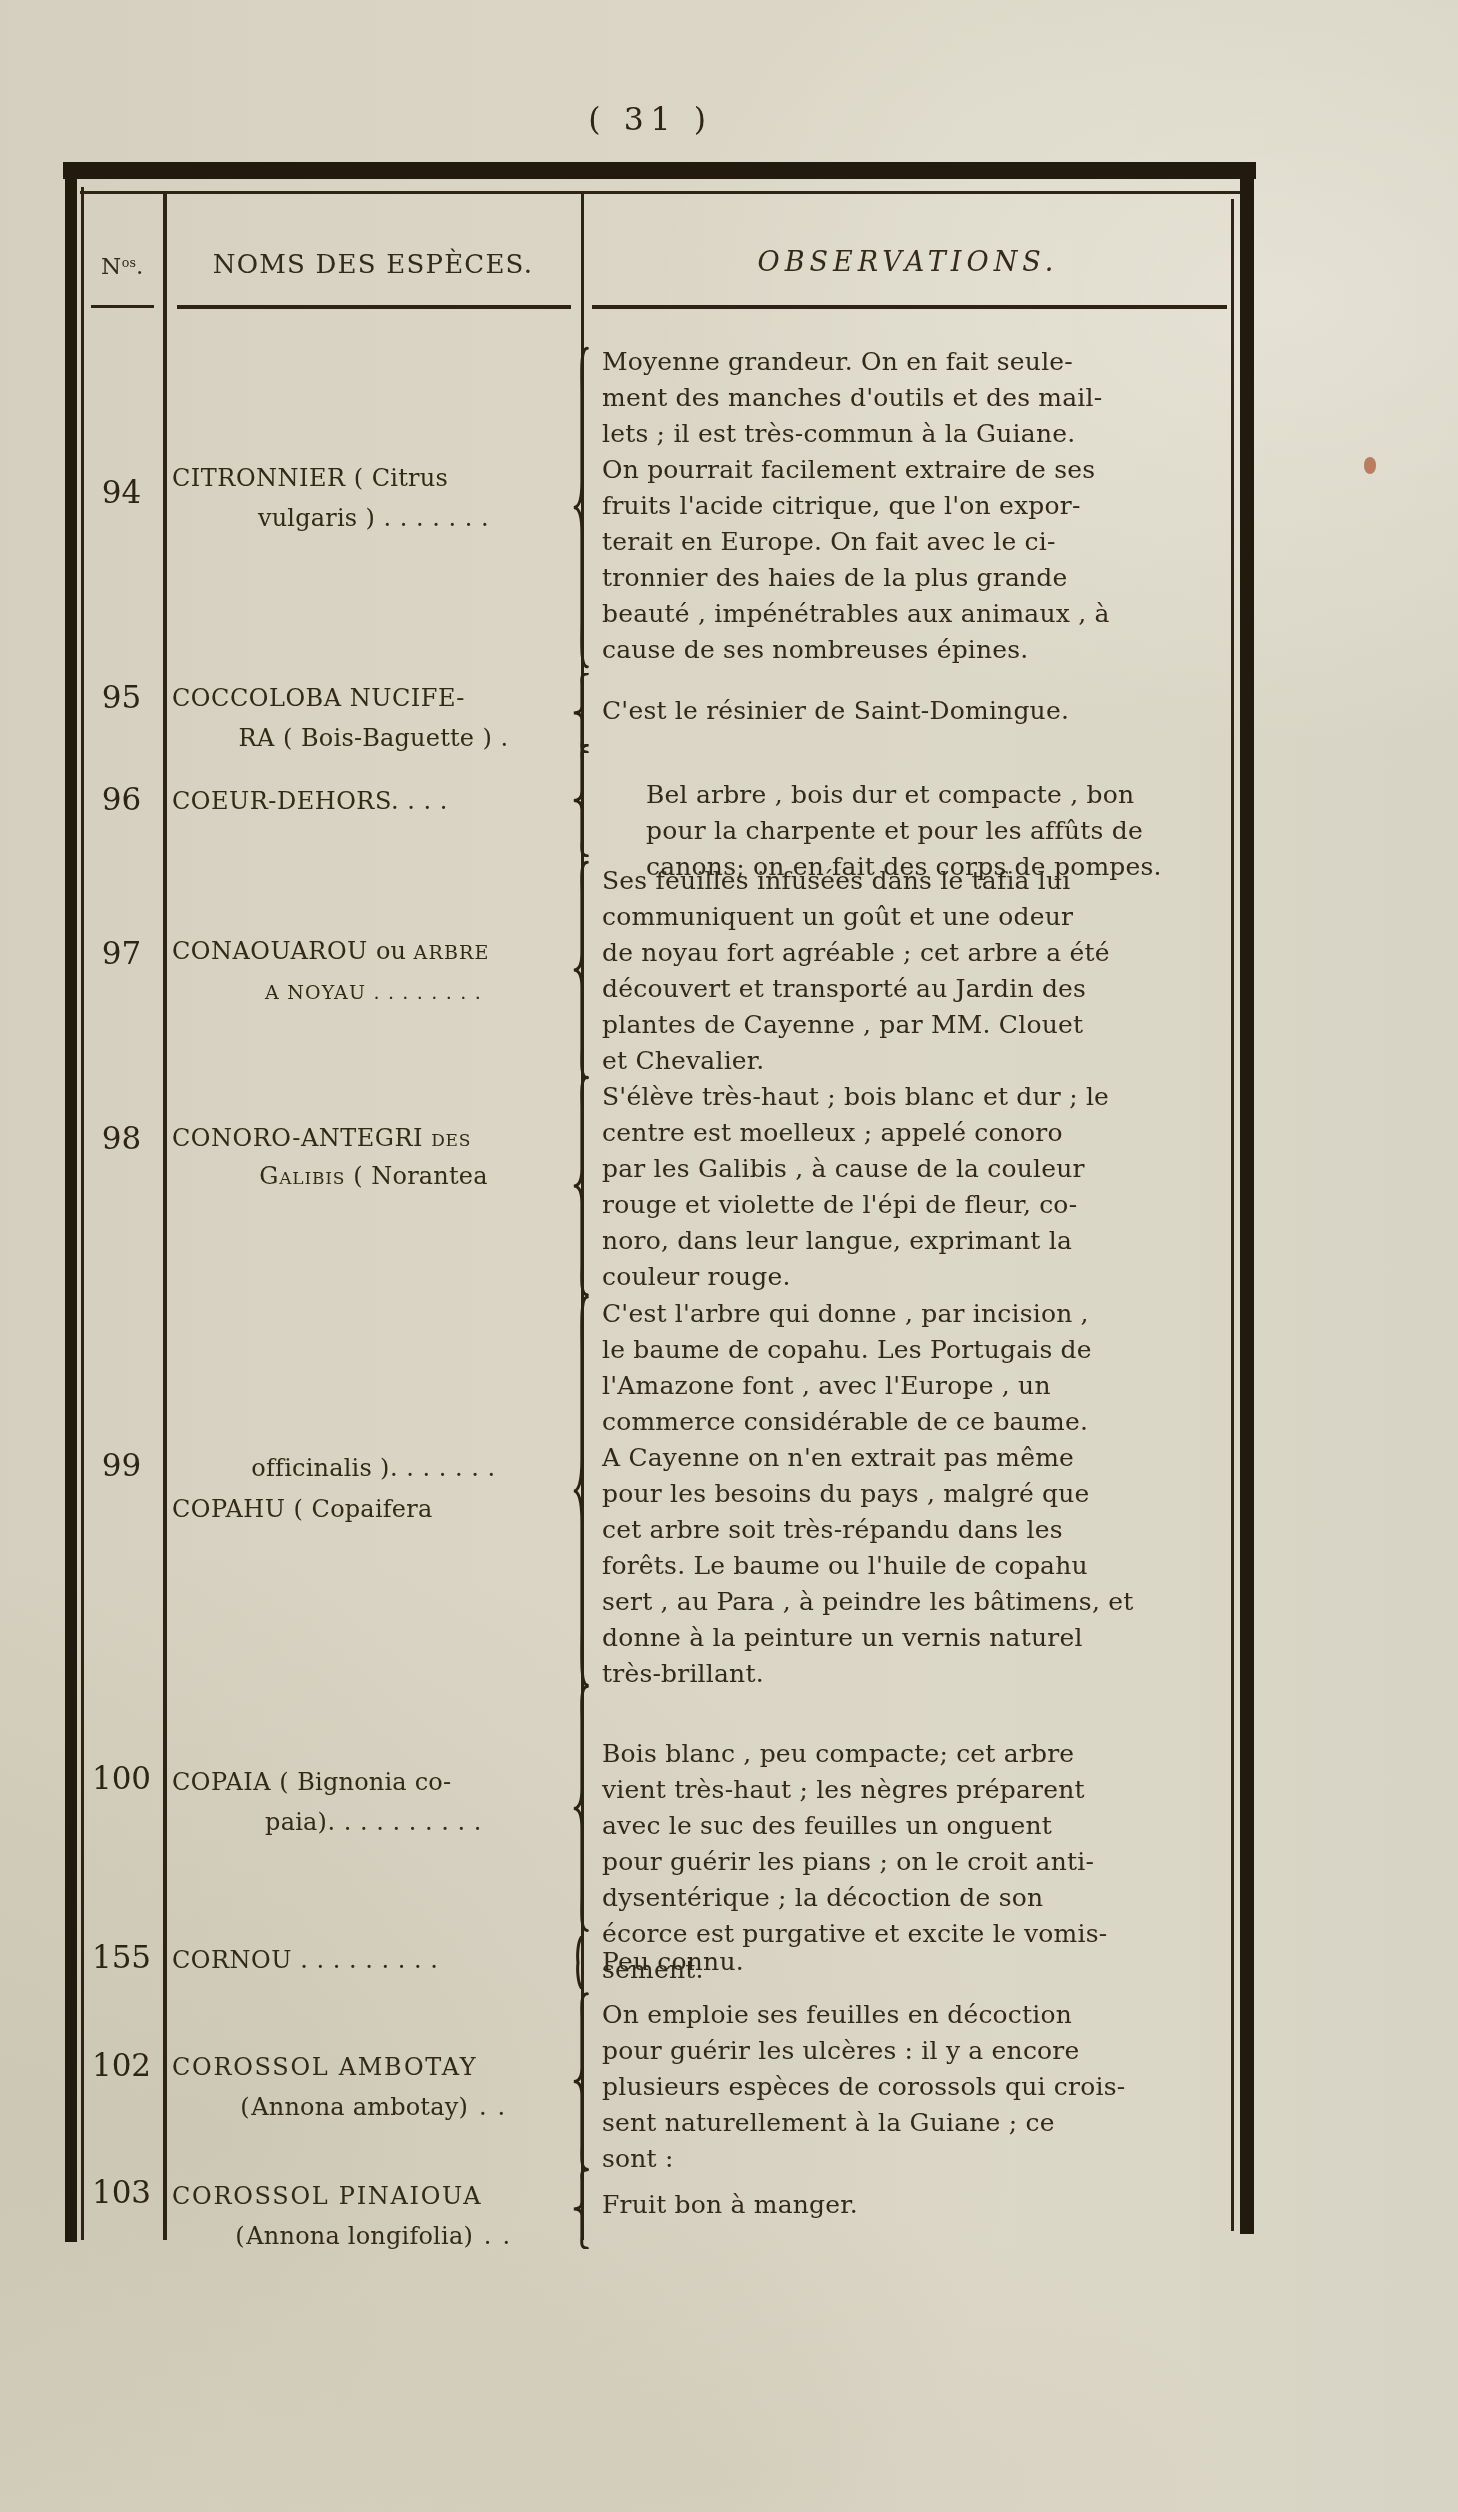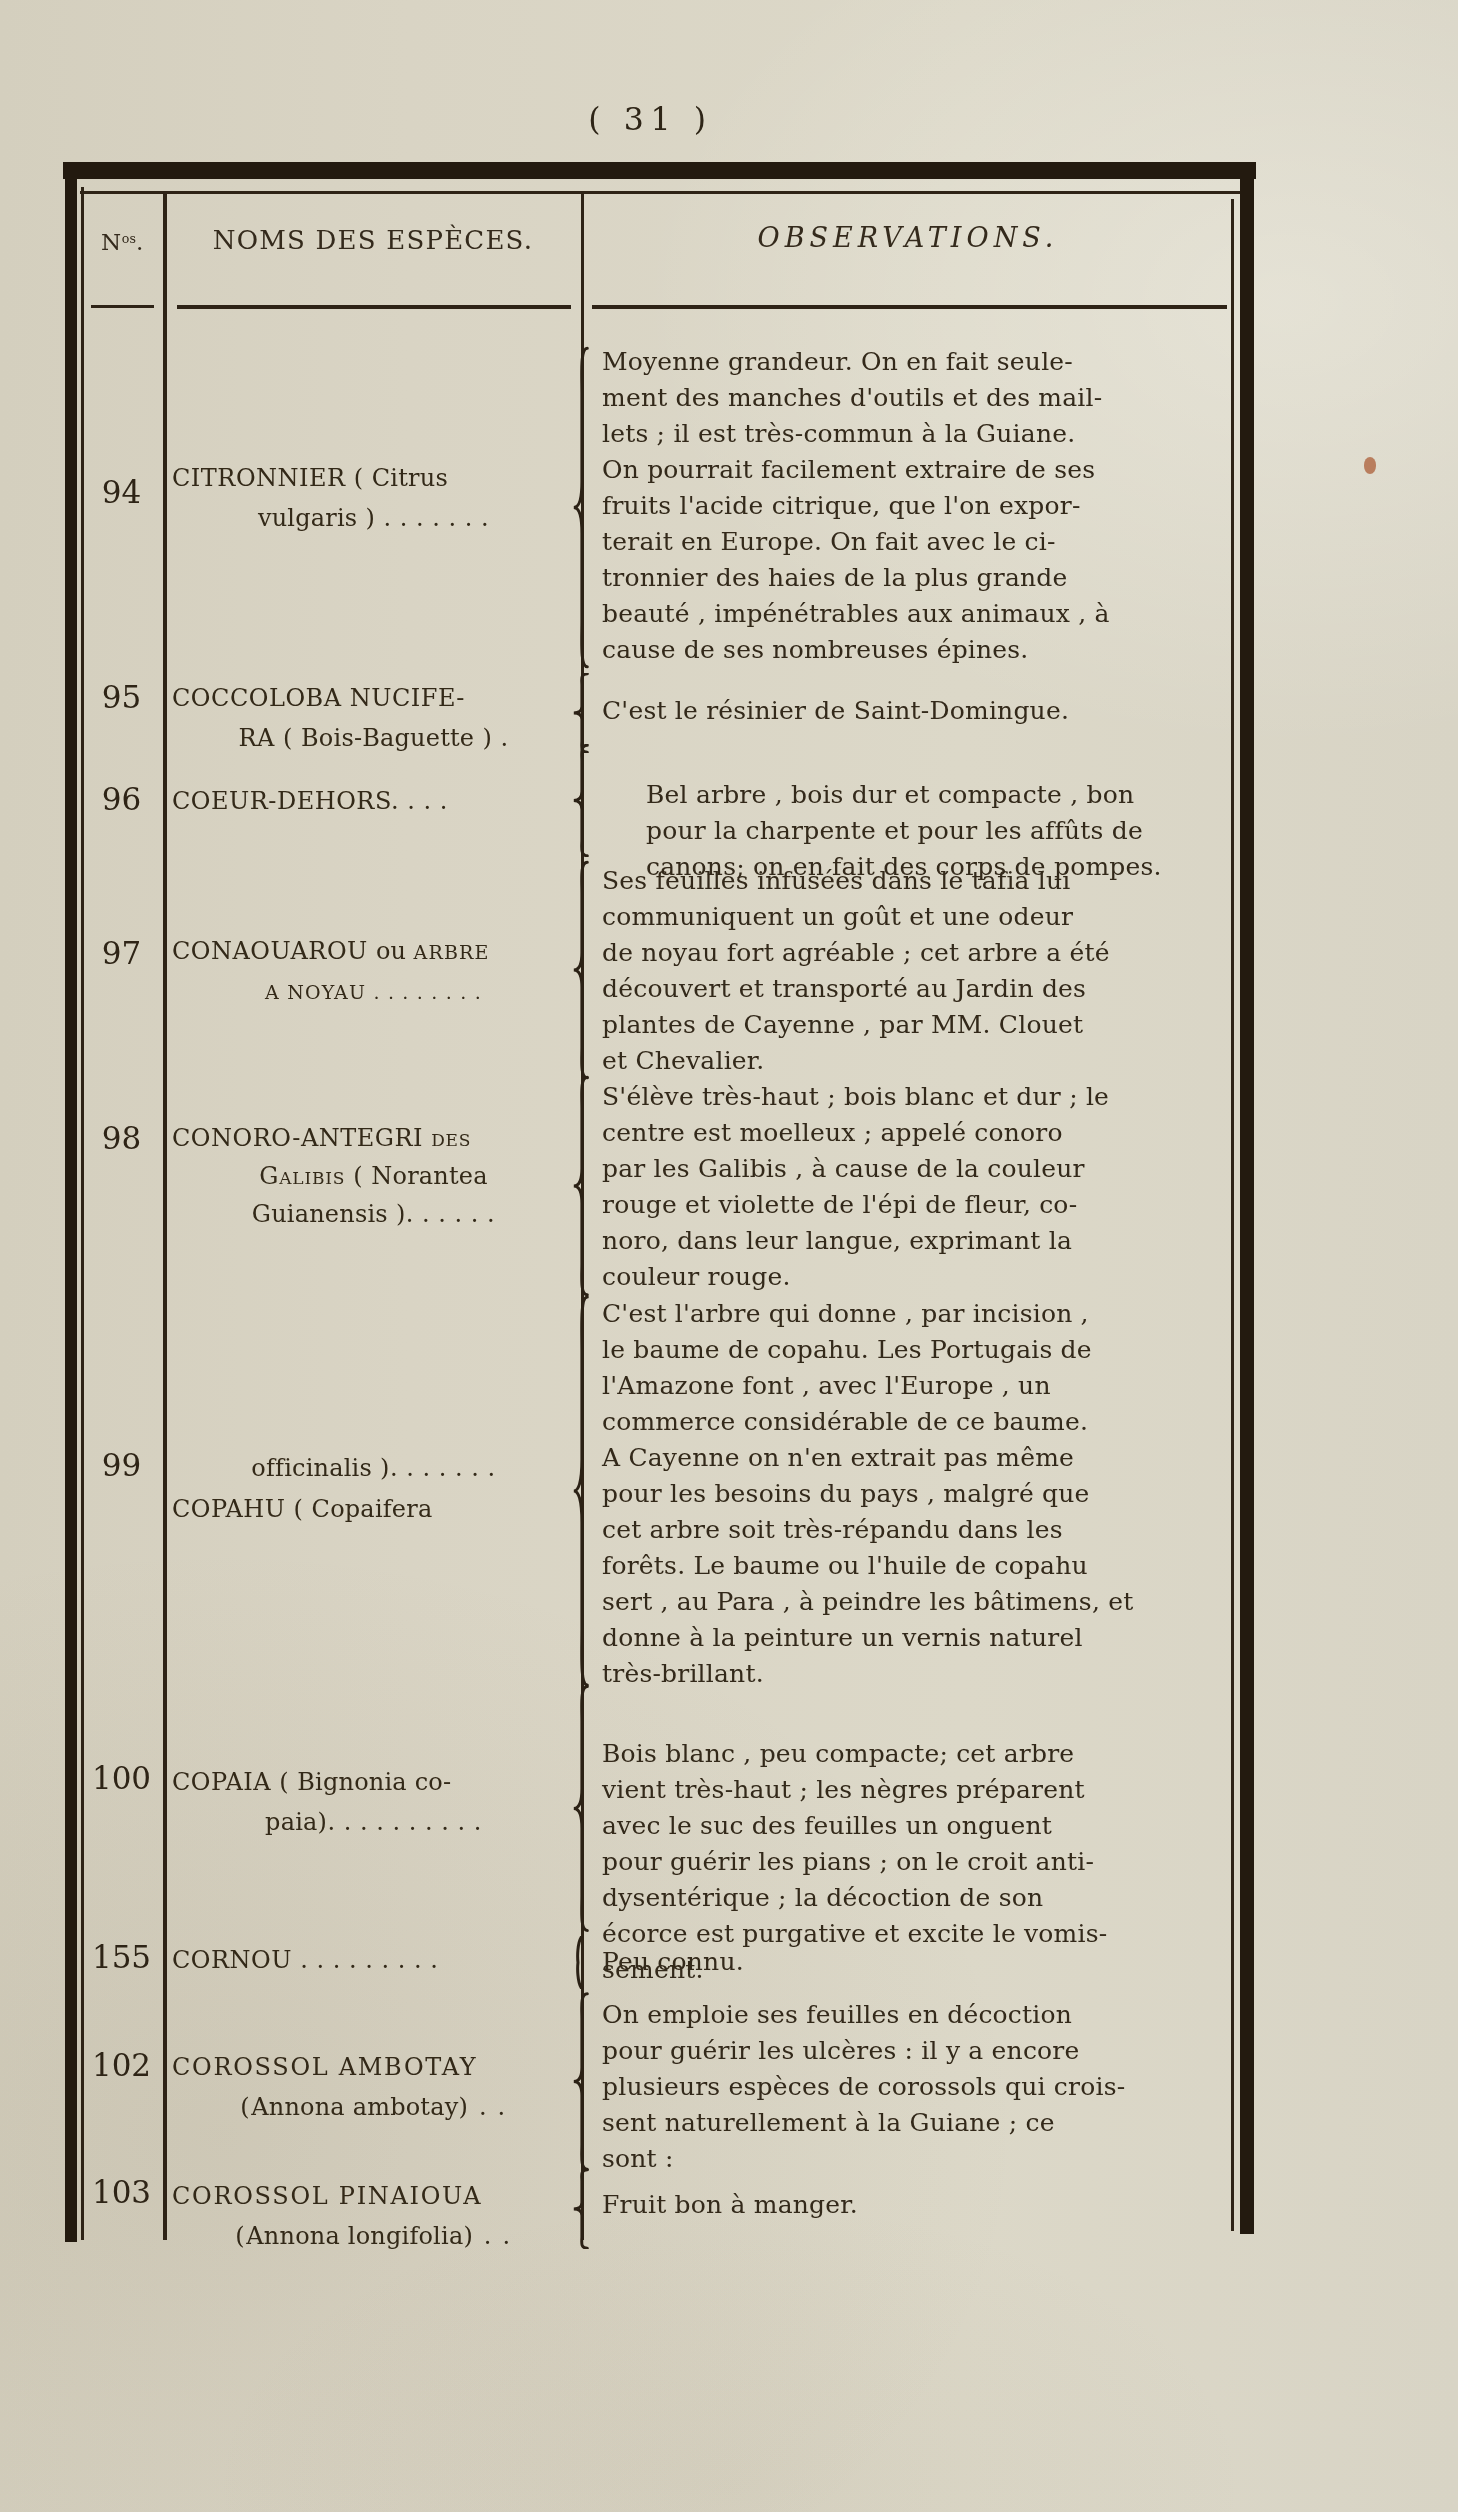--- a/index.html
+++ b/index.html
@@ -11,21 +11,21 @@
     background:
       radial-gradient(1077px 746px at 88% 12%, rgba(255,255,248,.30), rgba(255,255,248,0) 60%),
       radial-gradient(1243px 911px at 15% 85%, rgba(110,95,65,.09), rgba(110,95,65,0) 65%),
       radial-gradient(746px 414px at 50% 99%, rgba(125,110,80,.07), rgba(125,110,80,0) 70%),
       linear-gradient(90deg,#d4cfbe 0%,#d9d4c4 28%,#dcd8c8 66%,#d8d4c5 100%);
   }
   .rule{position:absolute;background:#231a0f;}
   .rule.soft{background:#2e2316;}
   .page-number{position:absolute;top:101px;left:576px;width:149px;text-align:center;
     font-size:31.5px;letter-spacing:6.6px;color:#2e2517;}
-  .hdr{position:absolute;}
+  .hdr{position:absolute;margin-top:24px;}
   .hdr-nos{top:229px;left:81px;width:83px;text-align:center;font-size:23px;letter-spacing:0.8px;}
   .hdr-nos sup{font-size:.55em;vertical-align:.55em;letter-spacing:0;}
   .hdr-noms{top:225px;left:171px;width:404px;text-align:center;font-size:26px;letter-spacing:1.2px;}
   .hdr-obs{top:222px;left:588px;width:640px;text-align:center;font-size:27px;font-style:italic;letter-spacing:5px;}
   .num{position:absolute;left:75px;width:93px;text-align:center;font-size:31px;color:#2e2416;}
   .species{position:absolute;left:172px;width:403px;font-size:24px;line-height:40px;
     letter-spacing:0.5px;color:#332918;}
   .sp-line{white-space:nowrap;}
   .sp-line.center{text-align:center;}
   .it{letter-spacing:0.2px;}
@@ -121,21 +121,20 @@
 communiquent un goût et une odeur
 de noyau fort agréable ; cet arbre a été
 découvert et transporté au Jardin des
 plantes de Cayenne , par MM. Clouet
 et Chevalier.</div>
 
   <div class="num" style="top:1120px;">98</div>
   <div class="species" style="top:1119px;line-height:38px;">
     <div class="sp-line"><span>CONORO-ANTEGRI </span><span class="smc">des</span></div>
     <div class="sp-line center"><span class="smc">Galibis</span><span> ( </span><span class="it">Norantea</span></div>
-    <div class="sp-line center"><span class="it">Guianensis</span><span> ). . . . . .</span></div>
   </div>
   <div class="brace" style="top:1075px;">
     <svg width="18" height="222" viewBox="0 0 20 100" preserveAspectRatio="none">
         <path d="M17,1 C9,1 11,9 11,15 L11,42 C11,48 7,50 2,50 C7,50 11,52 11,58 L11,85 C11,91 9,99 17,99" fill="none" stroke="#2b2115" stroke-width="3" vector-effect="non-scaling-stroke" stroke-linecap="round"></path>
       </svg>
   </div>
   <div class="obs" style="top:1079px;">S'élève très-haut ; bois blanc et dur ; le
 centre est moelleux ; appelé conoro
 par les Galibis , à cause de la couleur
 rouge et violette de l'épi de fleur, co-

